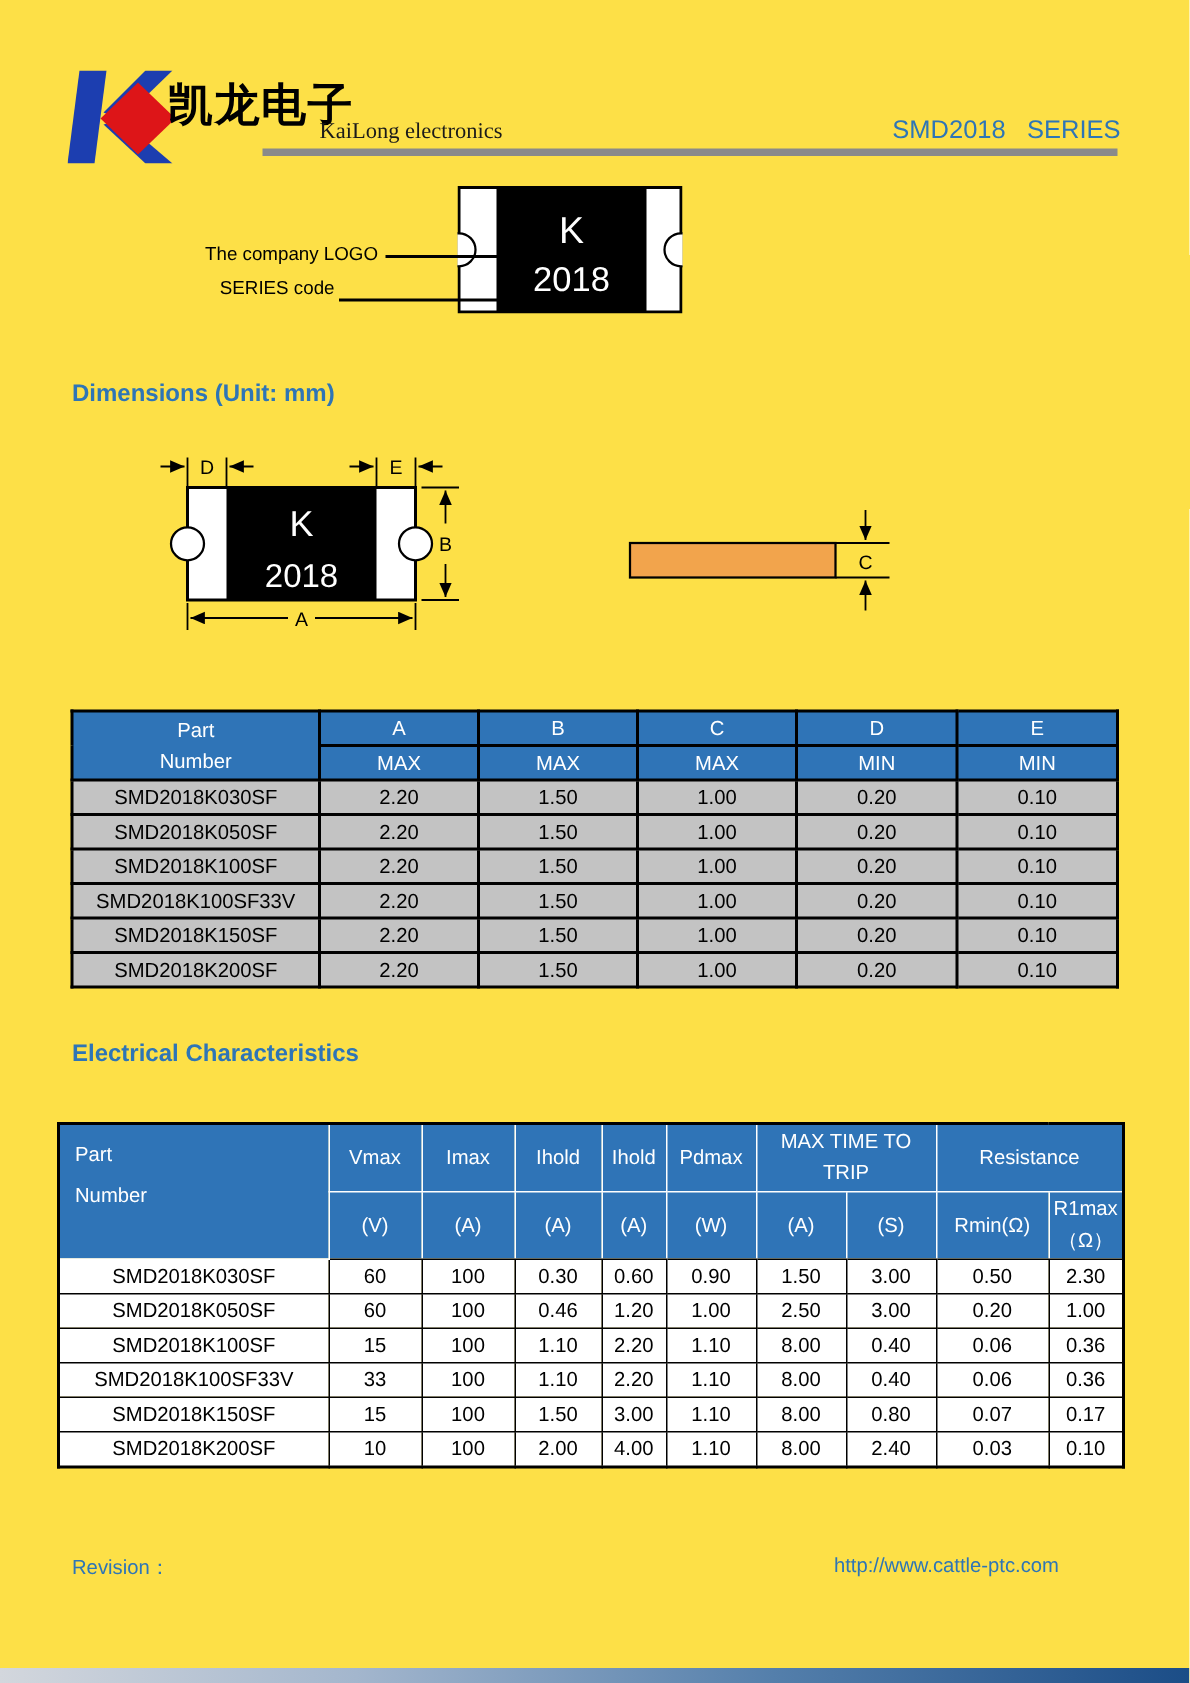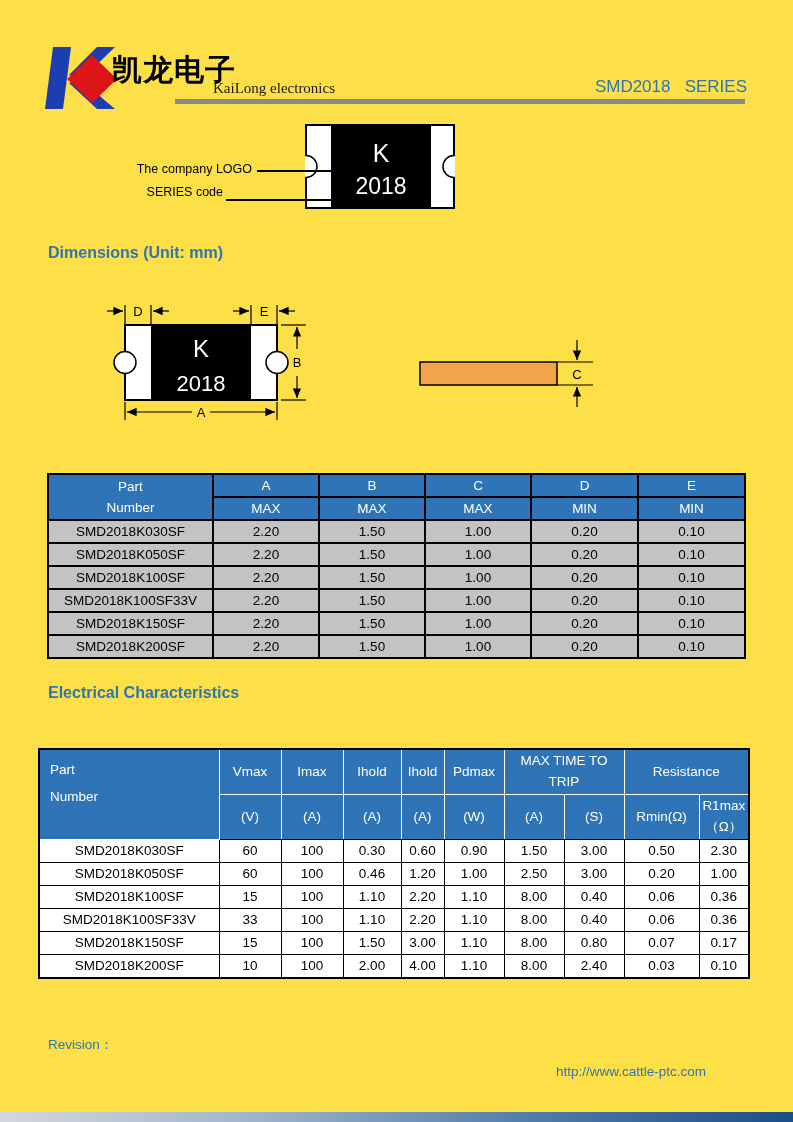--- a/index.html
+++ b/index.html
@@ -15,21 +15,21 @@
   .series-title{position:absolute;right:46px;top:77px;font-size:17px;font-weight:normal;
                 color:#2E75B6;white-space:pre;}
   .header-rule{position:absolute;left:175px;top:99px;width:570px;height:5px;background:#8a8a8a;}
 
   
   .chip-top{position:absolute;left:305px;top:124px;}
   .callout{position:absolute;font-size:12.5px;color:#000;text-align:right;}
   .callout-line{position:absolute;height:2px;background:#000;}
 
   
-  .sec-heading{position:absolute;left:48px;font-size:16px;font-weight:bold;color:#2E75B6;}
+  .sec-heading{position:absolute;left:48px;font-size:16px;font-weight:bold;color:#2E75B6;margin-top:10px;}
 
   
   .front-view{position:absolute;left:100px;top:293px;}
   .side-view{position:absolute;left:413px;top:328px;}
   .dwg-line{stroke:#000;stroke-width:1.2;}
   .dwg-text{font-family:"Liberation Sans",sans-serif;font-size:13px;fill:#000;}
 
   
   .dim-table{position:absolute;left:47px;top:473px;border-collapse:collapse;table-layout:fixed;
              width:697px;font-size:13.5px;}
@@ -45,21 +45,21 @@
   .elec-table td{background:#fff;color:#000;border:1px solid #000;text-align:center;height:22px;padding:0;}
   .elec-table .hrow1 th{height:42px;}
   .elec-table .hrow2 th{height:44px;border-bottom:1px solid #000;}
   .elec-table .part-head{text-align:left;vertical-align:top;padding:6px 0 0 10px;}
   .elec-table .part-head div{line-height:27px;}
   .elec-table .wrap{width:100px;margin:1px auto;line-height:1.55;}
   .elec-table .two-line{line-height:1.55;}
 
   
   .footer-rev{position:absolute;left:48px;top:1036px;font-size:13.5px;color:#2E75B6;}
-  .footer-url{position:absolute;right:87px;top:1064px;font-size:13.5px;color:#2E75B6;text-decoration:none;}
+  .footer-url{position:absolute;right:87px;top:1036px;font-size:13.5px;color:#2E75B6;text-decoration:none;}
   .bottom-bar{position:absolute;left:0;top:1112px;width:793px;height:10px;
               background:linear-gradient(90deg,#d3d7dd 0%,#a3b6cd 30%,#547fab 65%,#1b4d87 100%);}
 </style>
 </head>
 <body>
 
 <div class="page">
 
   <svg class="logo-k" width="72" height="62" viewBox="0 0 72 62">
     <polygon points="8,0 26,0 18,62 0,62" fill="#1C3EB0"></polygon>

